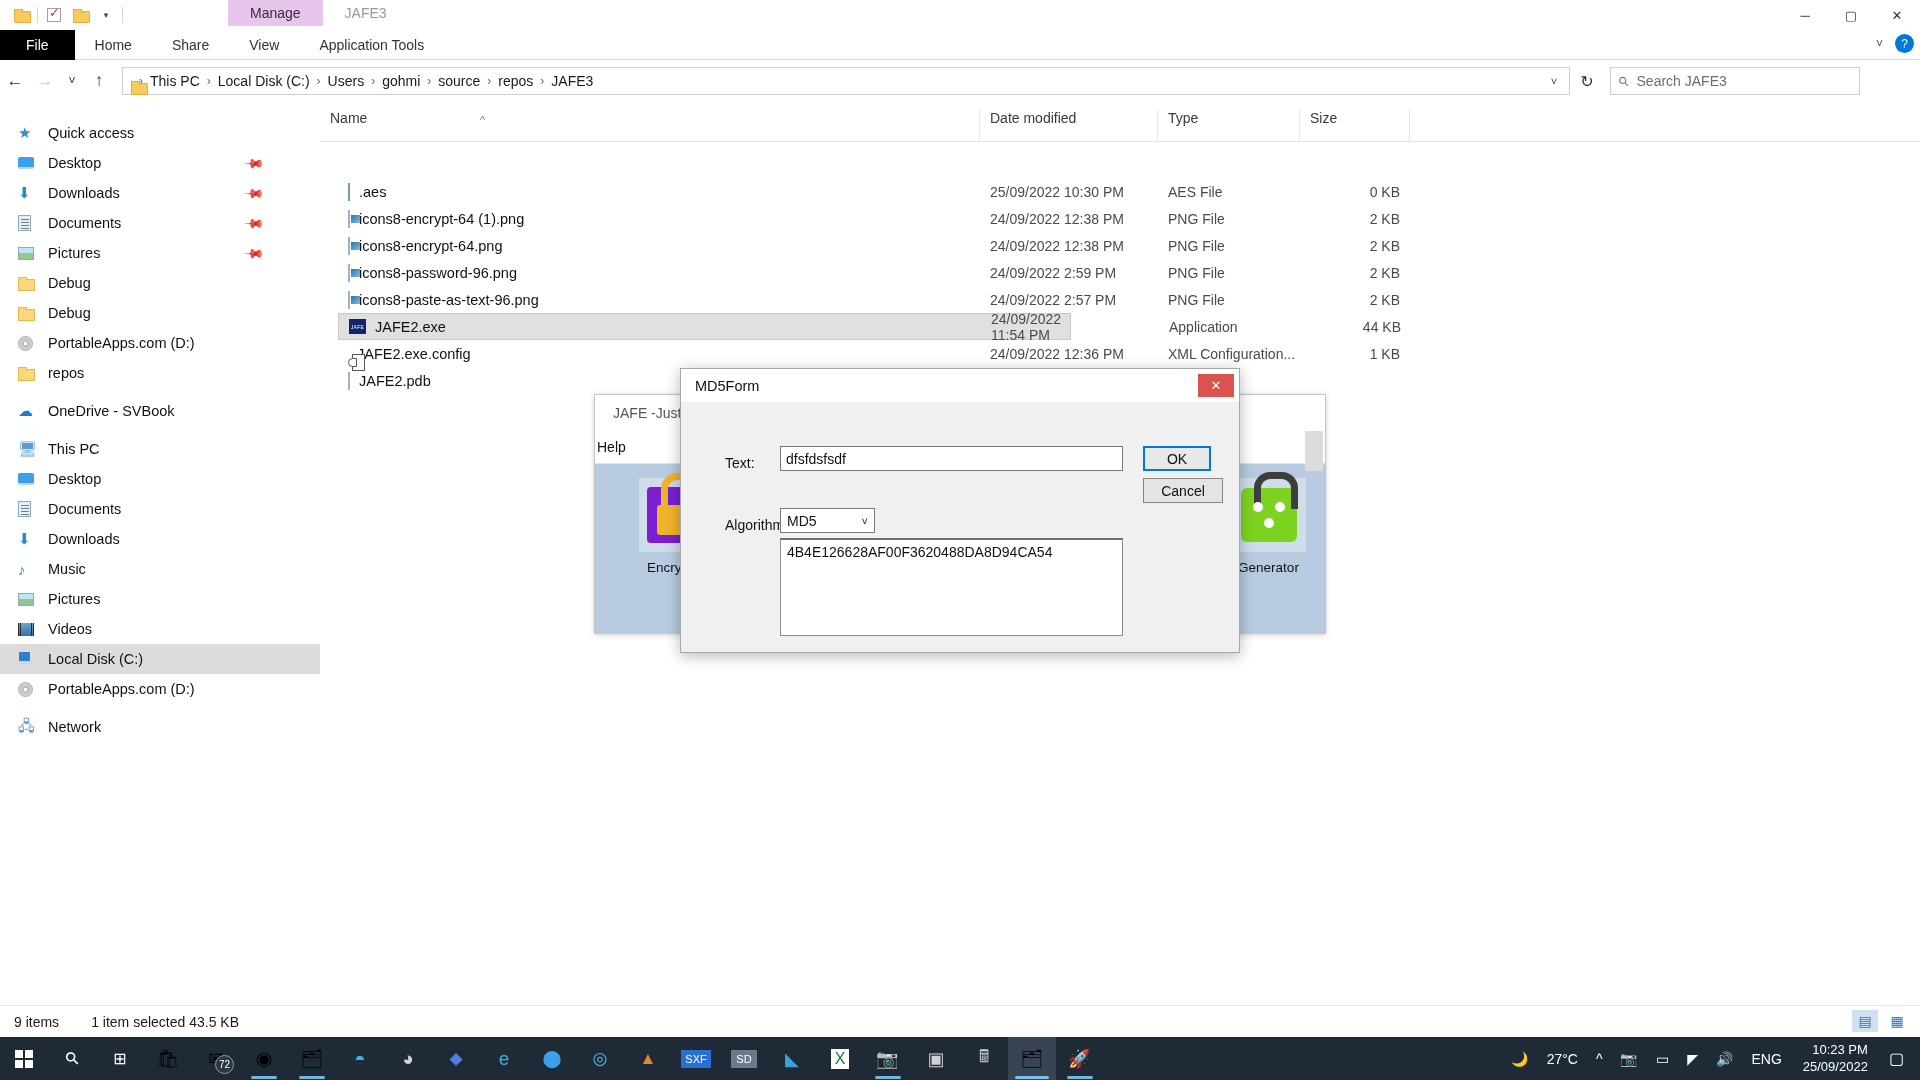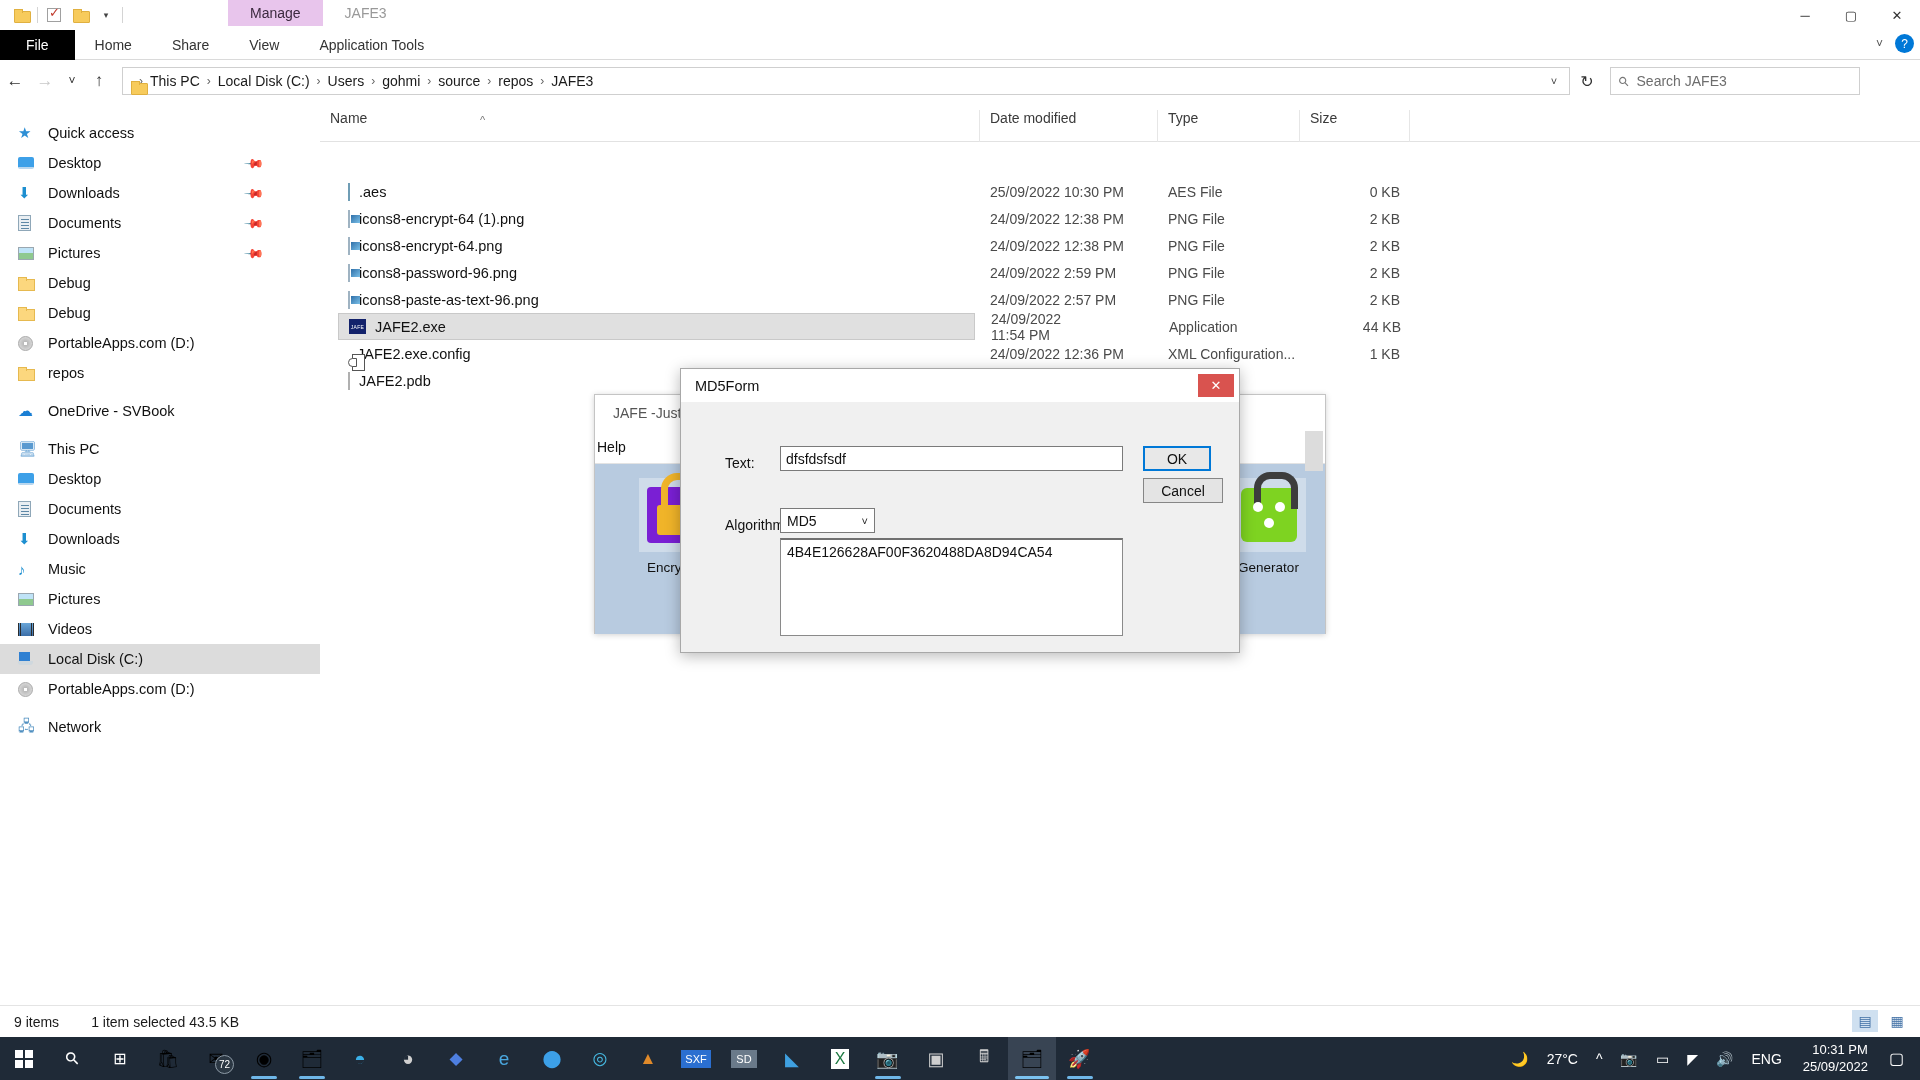--- a/index.html
+++ b/index.html
@@ -78,21 +78,21 @@
   .ic-hdd { width:15px;height:14px;position:relative; }
   .ic-hdd:before{content:"";position:absolute;left:1px;top:0;width:11px;height:9px;background:#2f80d2;}
   .ic-hdd:after{content:"";position:absolute;left:0;top:9px;width:15px;height:4px;background:#cfd8de;border-radius:0 0 3px 3px;}
   .ic-net { color:#4f8fc0; font-size:15px; }
   
   #filepane { position:absolute; left:320px; top:110px; width:1600px; height:895px; background:#fff; }
   #colhdr { position:absolute; left:0; top:0; width:1600px; height:32px; border-bottom:1px solid #e2e2e2; }
   .ch { position:absolute; top:0; height:32px; display:flex; align-items:flex-start; font-size:14px; color:#3a3a3a; padding-left:10px; border-right:1px solid #e6e6e6;}
   .sortarrow { position:absolute; top:4px; font-size:11px; color:#777; }
   .frow { position:absolute; left:0; width:1600px; height:27px; display:flex; align-items:center; font-size:14.5px; color:#111; }
-  .frow.sel { background:#e0e0e0; border:1px solid #c9c9c9; left:18px; width:637px; }
+  .frow.sel { background:#e0e0e0; border:1px solid #c9c9c9; left:18px; width:733px; }
   .fname { position:absolute; left:28px; display:flex; align-items:center; gap:9px; }
   .fdate { position:absolute; left:670px; color:#4a4a4a; font-size:14px;}
   .ftype { position:absolute; left:848px; color:#4a4a4a; font-size:14px;}
   .fsize { position:absolute; left:990px; width:90px; text-align:right; color:#4a4a4a; font-size:14px;}
   .ic-png { width:14px;height:17px;background:#fff;border:1px solid #9fb3c2; position:relative;}
   .ic-png:after{content:"";position:absolute;left:2px;top:4px;width:9px;height:8px;background:linear-gradient(135deg,#2f6fa8,#7bc0e8);}
   .ic-aes { width:17px;height:15px;background:linear-gradient(160deg,#cfe8f5,#7fb8d6);transform:skewY(-10deg);border:1px solid #6f9db5;}
   .ic-exe { width:17px;height:15px;background:#13226b;display:flex;align-items:center;justify-content:center;color:#fff;font-size:5px;letter-spacing:.3px;font-family:"Liberation Sans",sans-serif;}
   .ic-cfg { width:15px;height:16px;position:relative;}
   .ic-cfg:before{content:"";position:absolute;left:4px;top:0;width:11px;height:15px;border:1.5px solid #555;background:#fff;}
@@ -567,18 +567,18 @@
     <div class="tray">
     <span class="ti">🌙</span>
     <span class="ti">27°C</span>
     <span class="ti">^</span>
     <span class="ti">📷</span>
     <span class="ti">▭</span>
     <span class="ti">◤</span>
     <span class="ti">🔊</span>
     <span class="ti">ENG</span>
     <span class="clock">
-      <span>10:31 PM</span>
+      <span>10:23 PM</span>
       <span>25/09/2022</span>
     </span>
     <span class="ti" style="padding-right:16px;font-size:16px">▢</span>
   </div>
 </div>
 
 </body></html>

